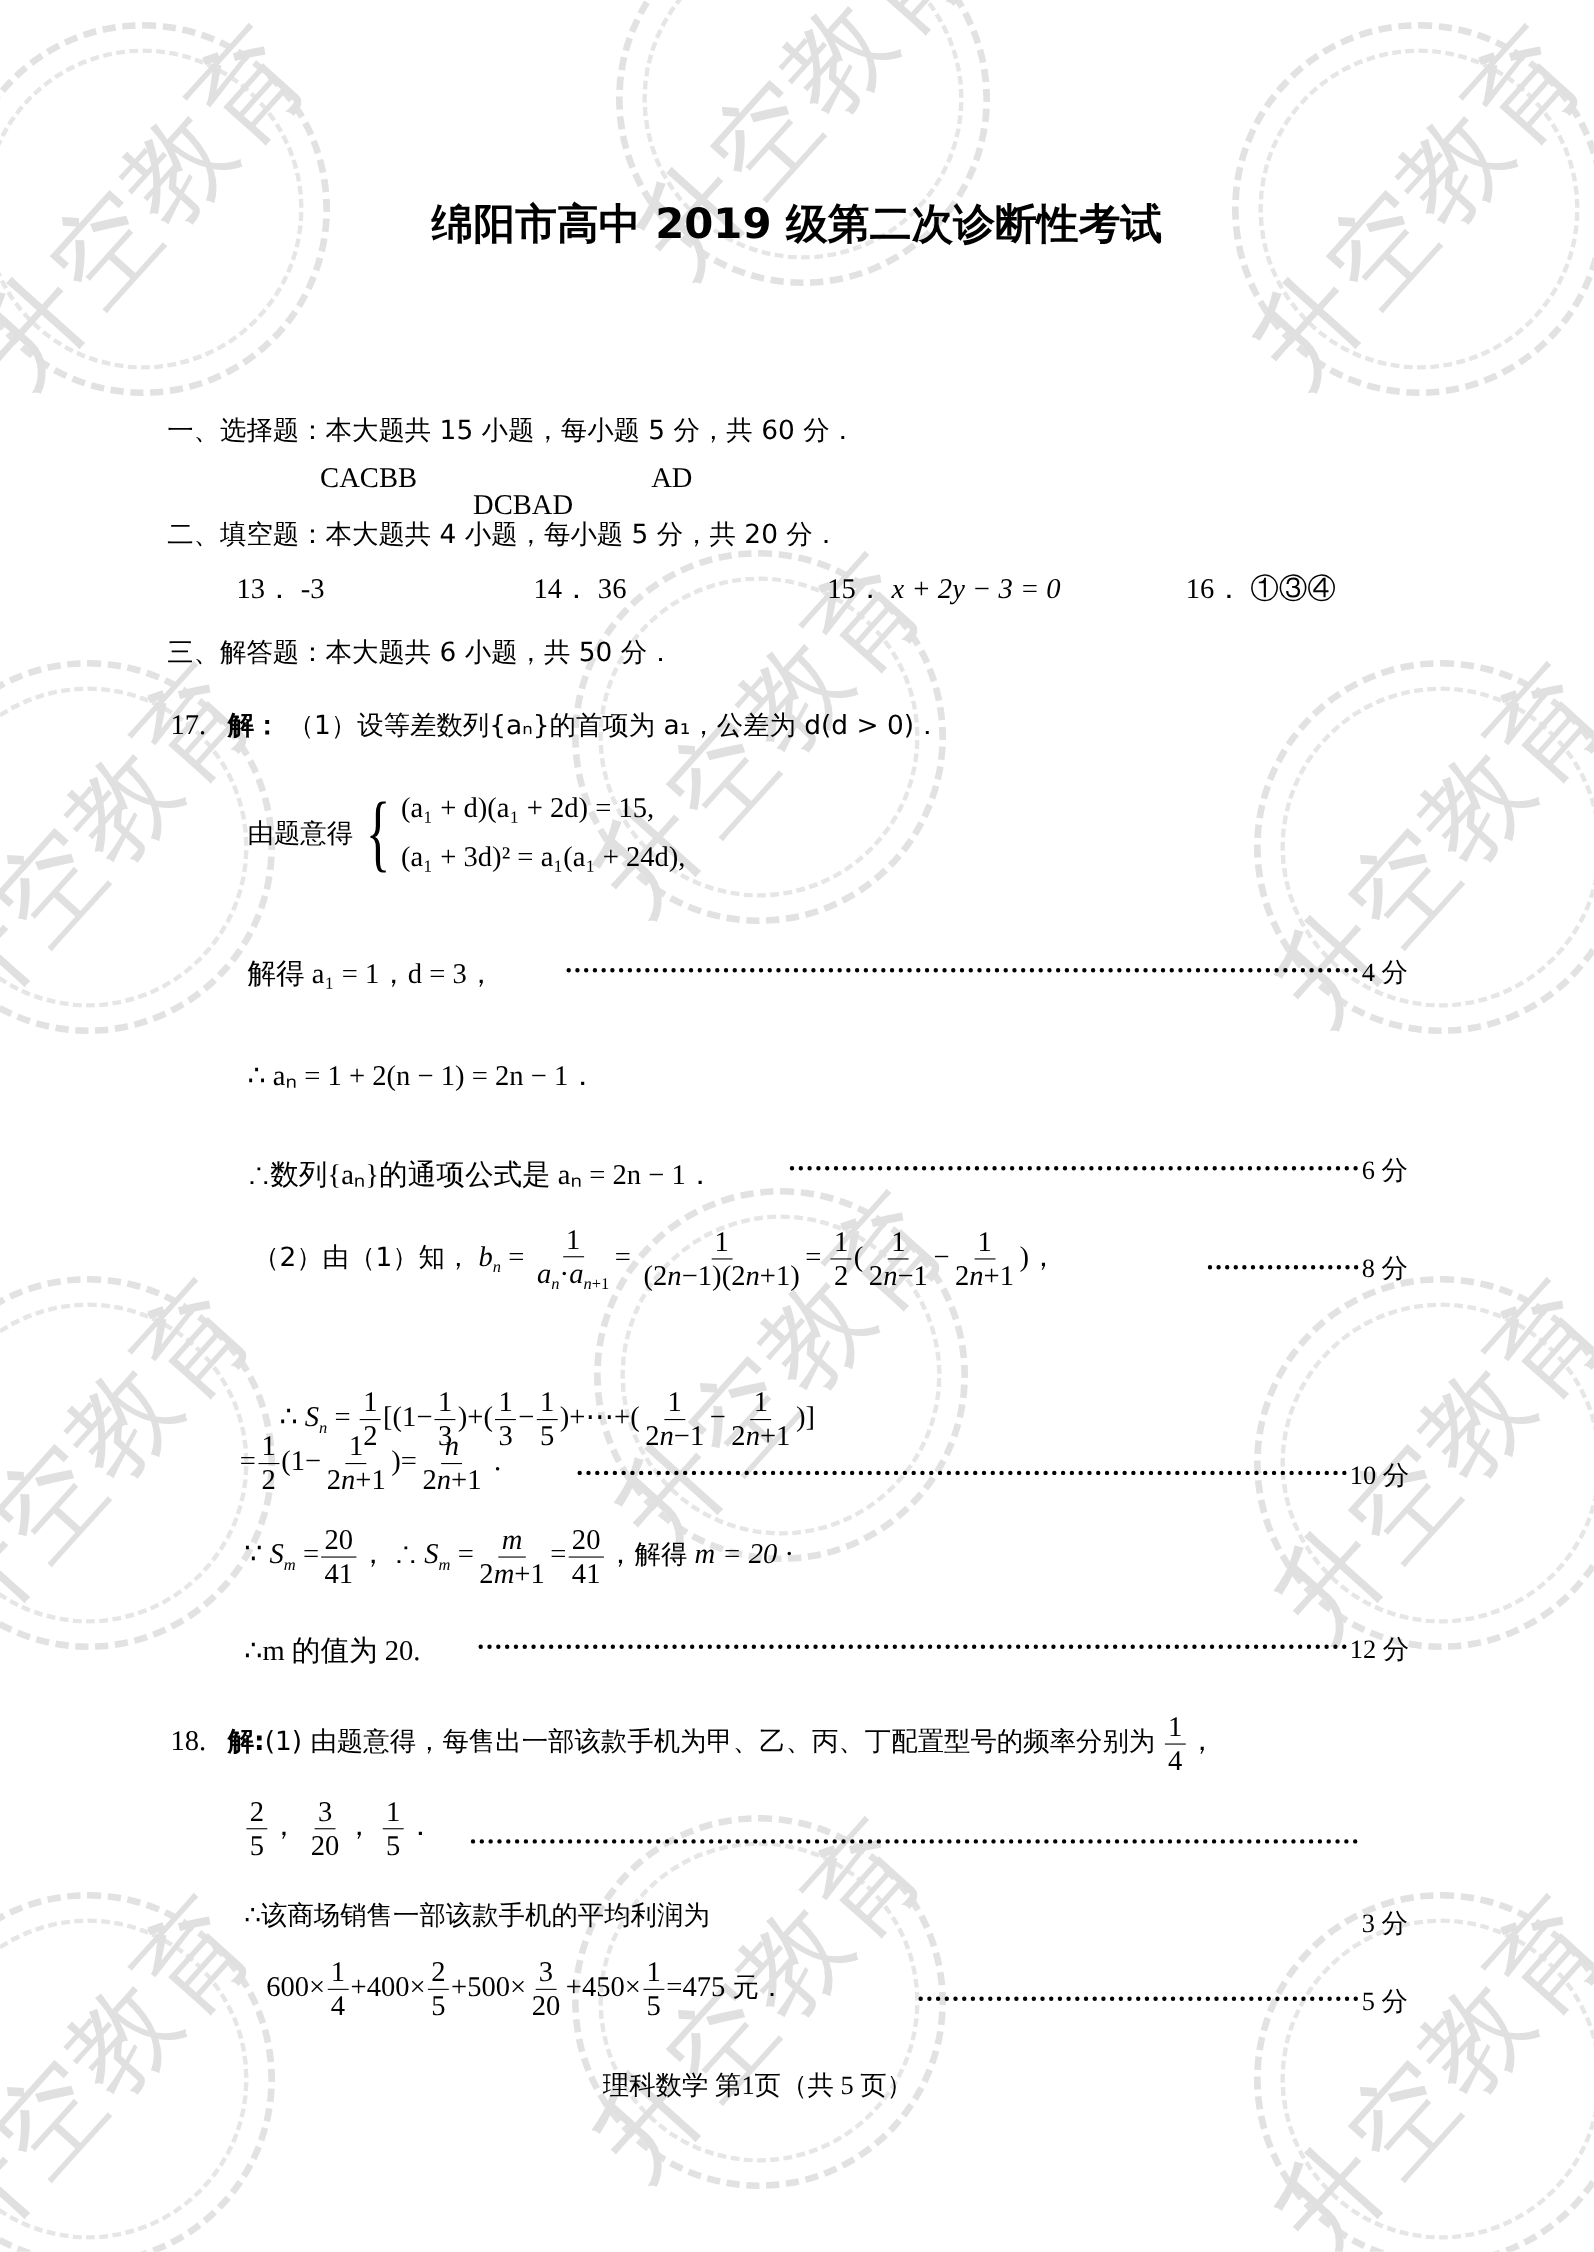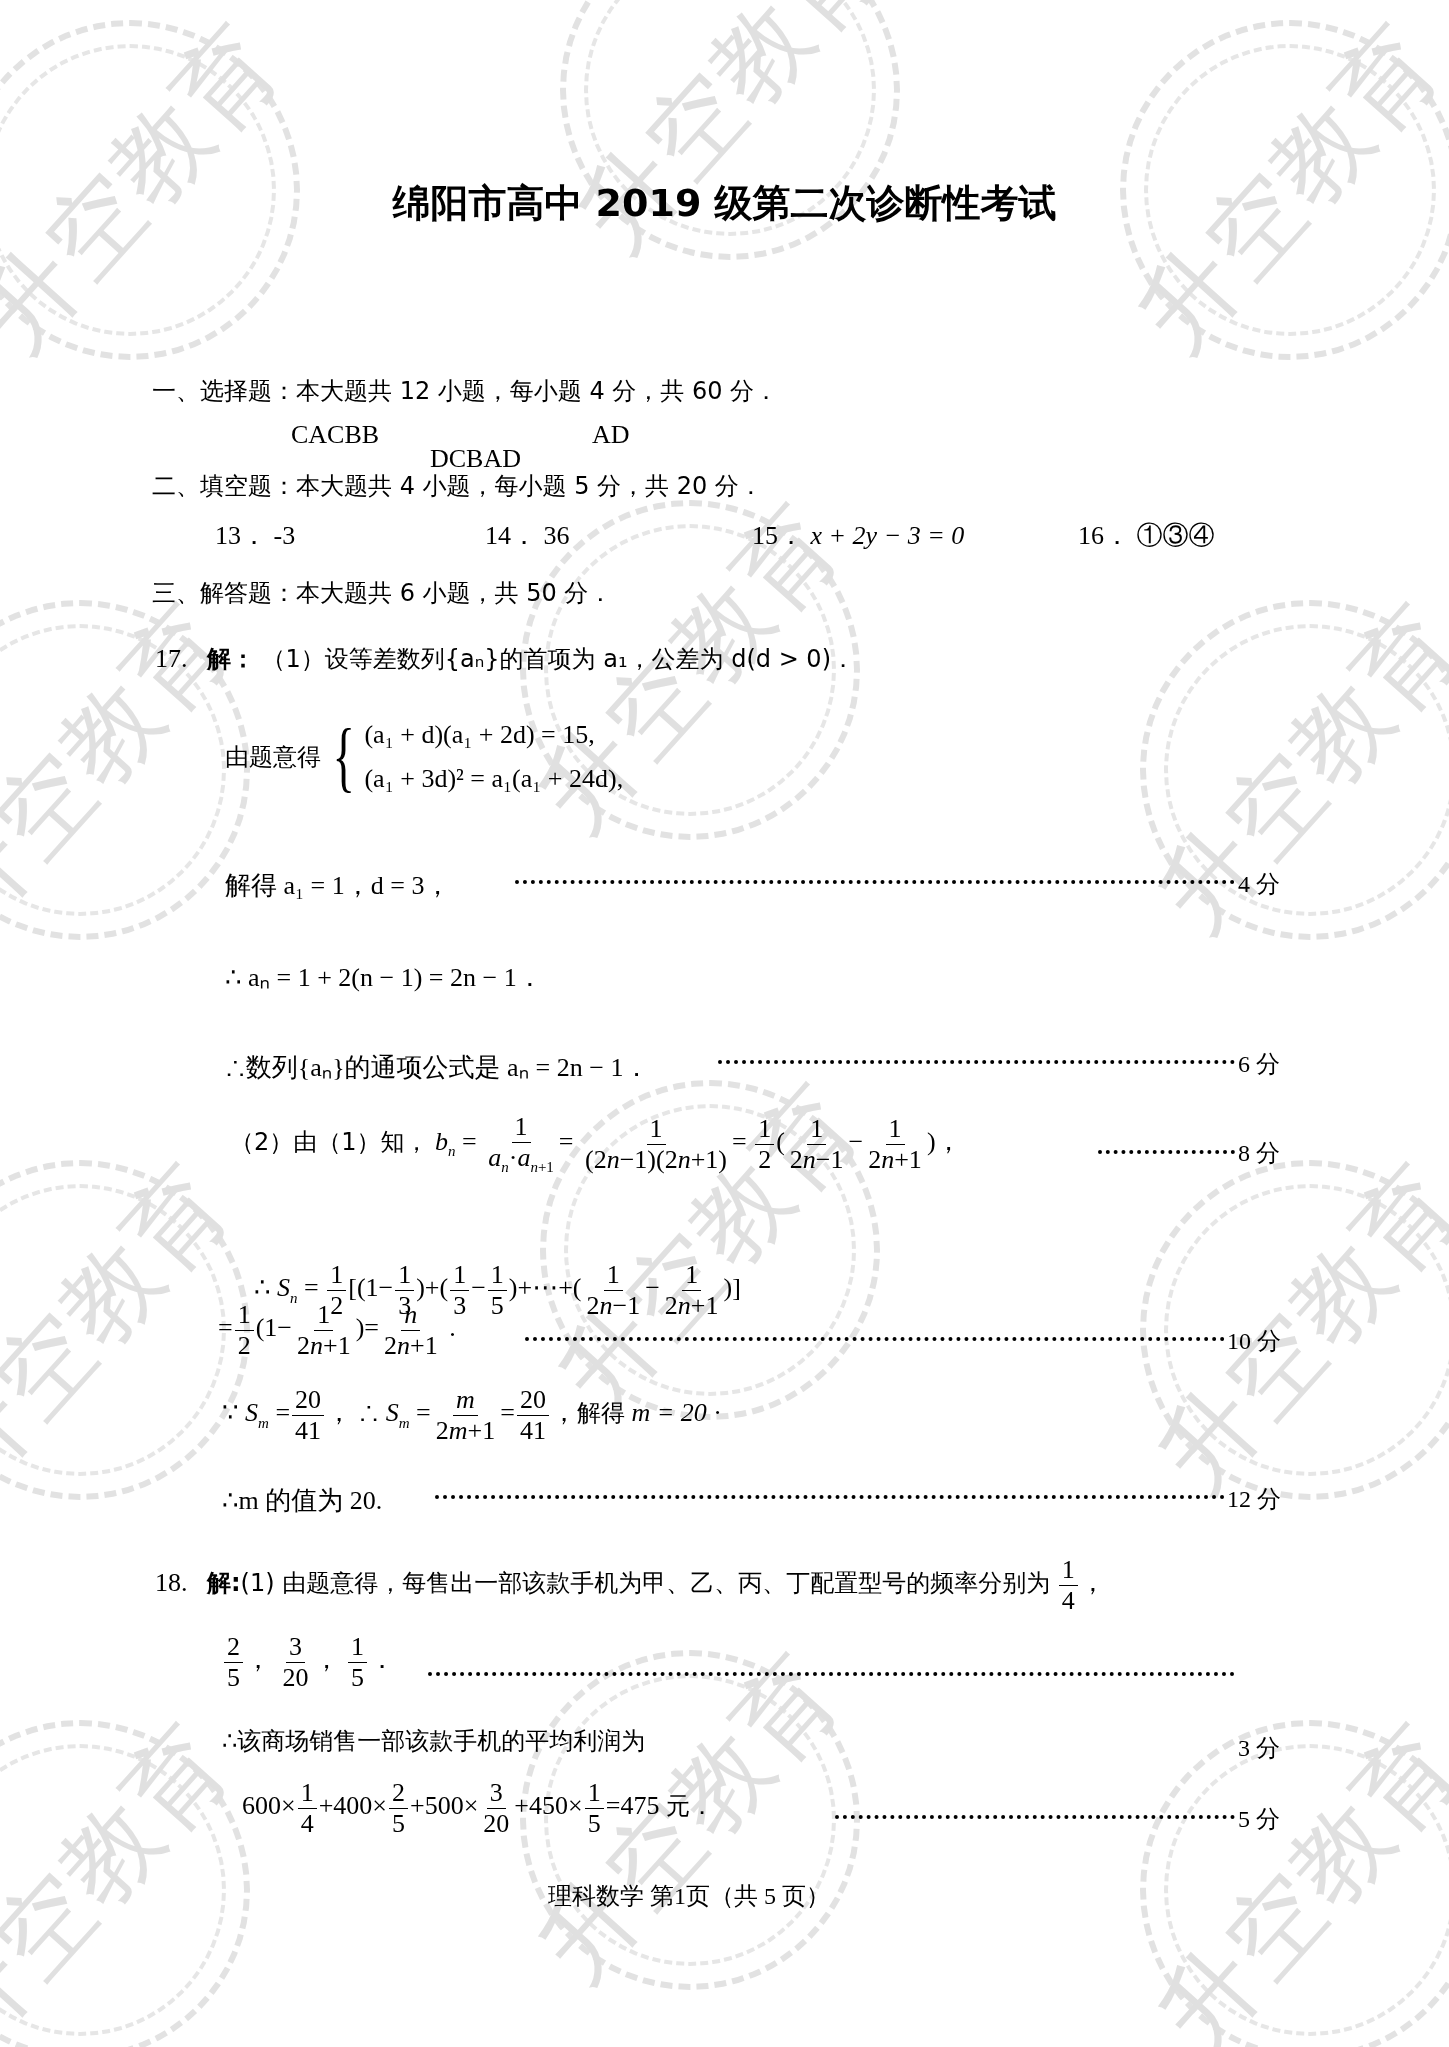--- a/index.html
+++ b/index.html
@@ -96,21 +96,21 @@
       <div class="ring1"></div>
       <div class="ring2"></div>
       <div class="txt">升空教育</div>
     </div>
 </div>
 
 <div class="content">
 
   <div class="abs title t1">绵阳市高中 2019 级第二次诊断性考试</div>
 
-  <div class="abs sec" style="left:152px;top:375px;">一、选择题：本大题共 12 小题，每小题 4 分，共 60 分．</div>
+  <div class="abs sec" style="left:152px;top:375px;">一、选择题：本大题共 15 小题，每小题 5 分，共 60 分．</div>
   <div class="abs math" style="left:258px;top:420px;margin-left:33px;">CACBB</div>
   <div class="abs math" style="left:430px;top:444px;">DCBAD</div>
   <div class="abs math" style="left:592px;top:420px;">AD</div>
 
   <div class="abs sec" style="left:152px;top:470px;">二、填空题：本大题共 4 小题，每小题 5 分，共 20 分．</div>
   <div class="abs math" style="left:215px;top:518px;"><span>13．</span> <span>-3</span></div>
   <div class="abs math" style="left:485px;top:518px;"><span>14．</span> <span>36</span></div>
   <div class="abs math" style="left:752px;top:518px;"><span>15．</span> <i>x + 2y − 3 = 0</i></div>
   <div class="abs math" style="left:1078px;top:518px;"><span>16．</span> <span>①③④</span></div>
 

